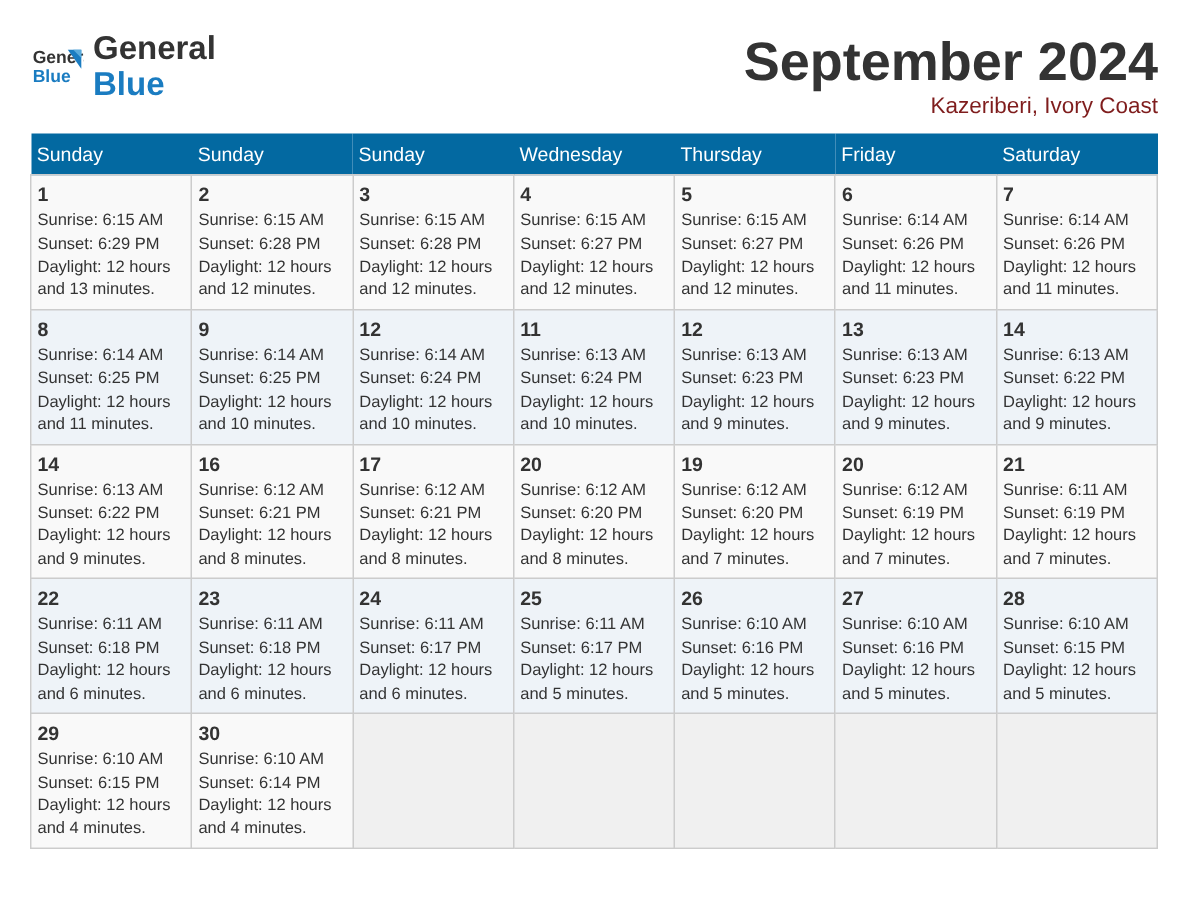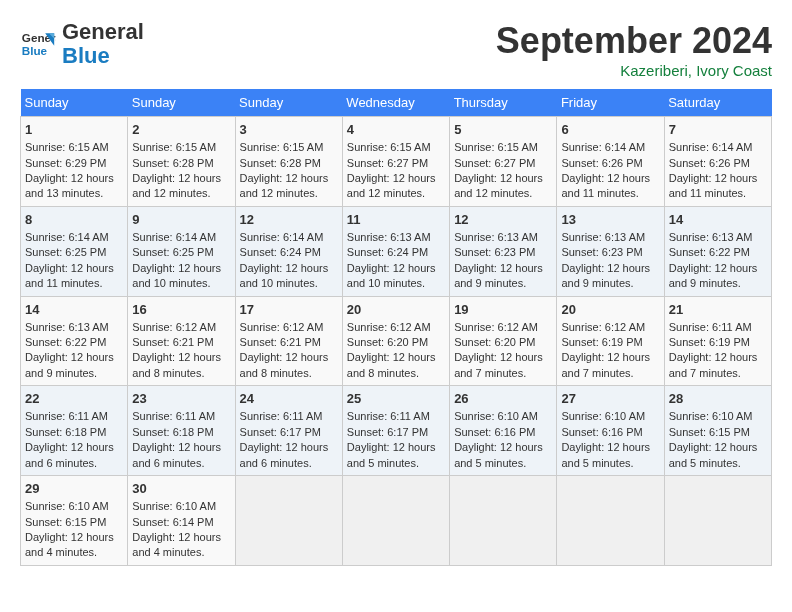--- a/index.html
+++ b/index.html
@@ -34,29 +34,29 @@
     .title-block {
       text-align: right;
     }
     .month-title {
       font-size: 36px;
       color: #333;
       font-weight: bold;
     }
     .subtitle {
       font-size: 15px;
-      color: #15803d;
+      color: #7f1d1d;
     }
     table {
       width: 100%;
       border-collapse: collapse;
       font-size: 11px;
     }
     thead tr th {
-      background-color: #3b82f6;
+      background-color: #0369a1;
       color: #fff;
       padding: 6px 4px;
       text-align: left;
       font-size: 13px;
       font-weight: normal;
     }
     tbody tr td {
       vertical-align: top;
       padding: 4px 4px;
       border: 1px solid #ccc;

